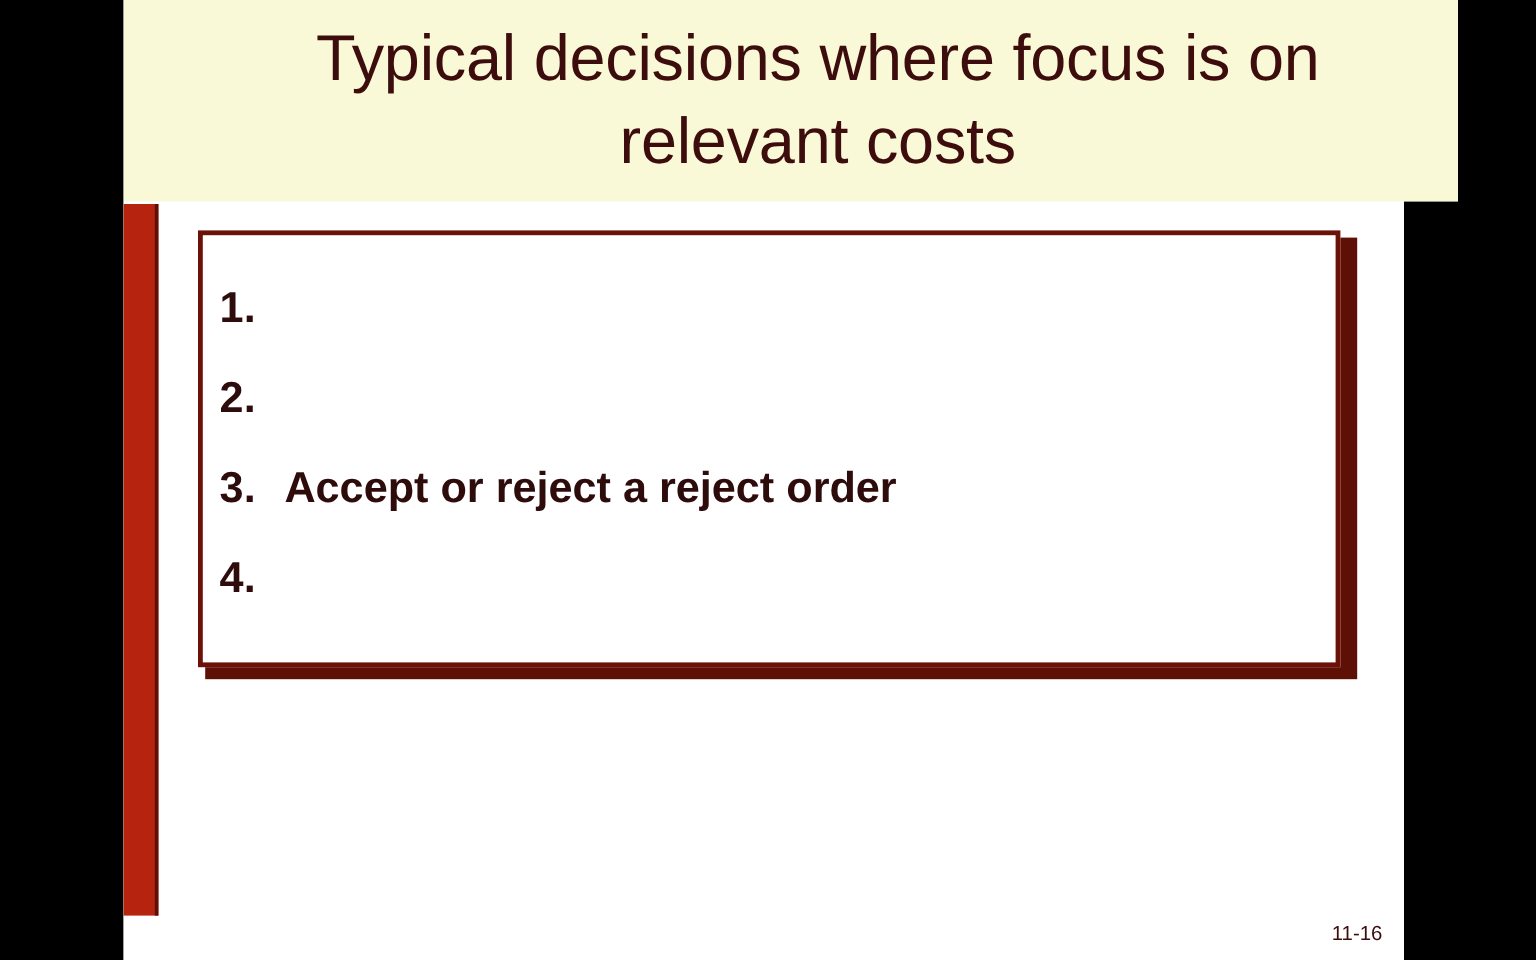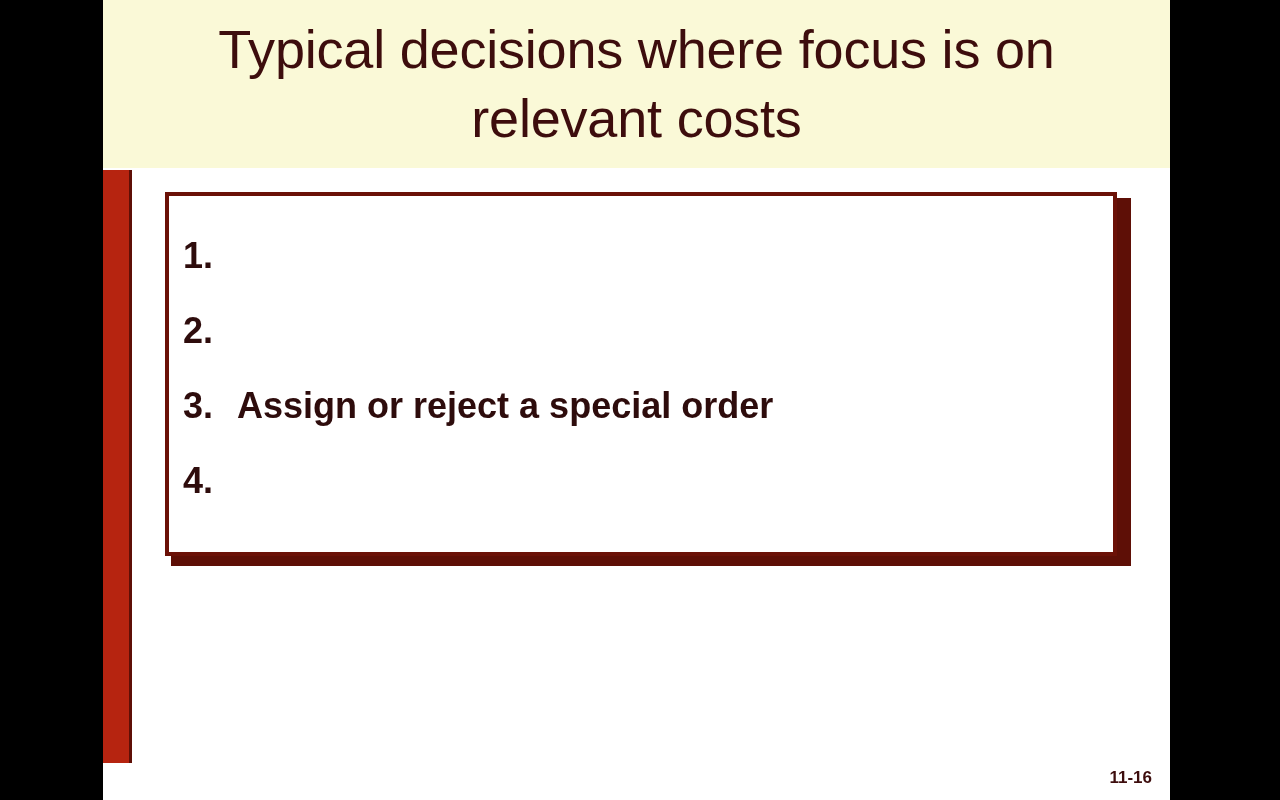--- a/index.html
+++ b/index.html
@@ -30,20 +30,21 @@
   .title-band {
     position: absolute;
     left: 0;
     top: 0;
     width: 1067px;
     height: 168px;
     background: #faf9d7;
     display: flex;
     align-items: center;
     justify-content: center;
+    padding-left: 45px;
   }
   .title-text {
     margin: 0;
     width: 960px;
     text-align: center;
     font-family: "Liberation Sans", sans-serif;
     font-size: 54px;
     line-height: 1.28;
     font-weight: 400;
     color: #3d0d0d;
@@ -119,21 +120,21 @@
     white-space: nowrap;
   }
 
   
   .page-number {
     position: absolute;
     right: 18px;
     bottom: 12px;
     font-family: "Liberation Sans", sans-serif;
     font-size: 17px;
-    font-weight: bold;
+    font-weight: normal;
     color: #3d0d0d;
     letter-spacing: 0px;
   }
 </style>
 </head>
 <body>
 
 <div id="slide-root">
 
   <div class="stage">
@@ -152,21 +153,21 @@
           <li class="list-item">
             <span class="item-num">1.</span>
           </li>
 
           <li class="list-item">
             <span class="item-num">2.</span>
           </li>
 
           <li class="list-item">
             <span class="item-num">3.</span>
-            <span class="item-label">Assign or reject a special order</span>
+            <span class="item-label">Accept or reject a reject order</span>
           </li>
 
           <li class="list-item">
             <span class="item-num">4.</span>
           </li>
 
         </ul>
       </div>
 
     </div>

